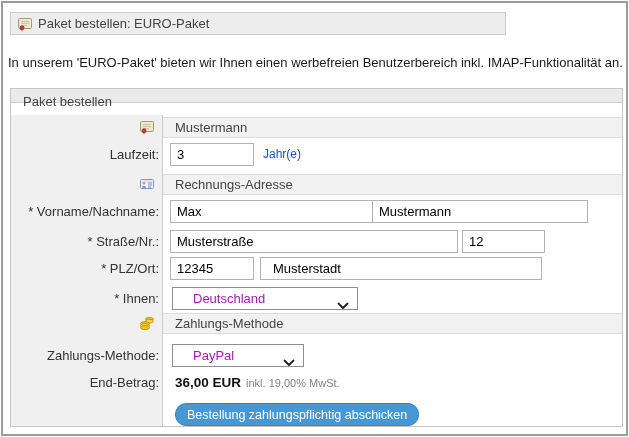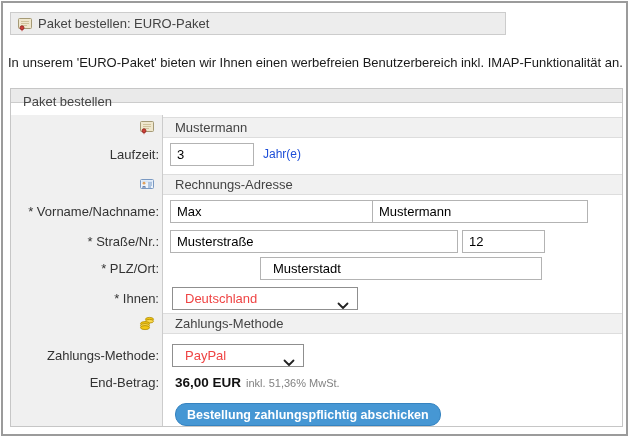--- a/index.html
+++ b/index.html
@@ -56,29 +56,29 @@
     position: absolute; left: 0; width: 148px; text-align: right;
     font-size: 13px; color: #333; white-space: nowrap;
   }
   .tinput {
     position: absolute; height: 23px; border: 1px solid #b3b3b3; background: #fff;
     font-family: inherit; font-size: 13px; color: #000; padding: 0 6px; outline: none;
   }
   .suffix { position: absolute; font-size: 12px; color: #1d4ed8; }
   .selectbox {
     position: absolute; height: 23px; border: 1px solid #8f8f8f; background: #fff;
-    font-size: 13px; color: #ef4444; line-height: 21px; padding: 0 12px; cursor: default;
+    font-size: 13px; color: #a21caf; line-height: 21px; padding: 0 20px; cursor: default;
   }
   .selectbox .chev { position: absolute; right: 8px; top: 7px; width: 12px; height: 8px; }
   .amount { font-weight: bold; font-size: 13.5px; color: #111; }
   .taxnote { font-size: 11px; color: #828282; margin-left: 5px; }
   .submit {
     position: absolute; height: 23px; padding: 0 11px;
     background: #4697d4; border: 1px solid #3583c0; border-radius: 11px;
-    color: #fff; font-family: inherit; font-size: 12.5px; font-weight: bold;
+    color: #fff; font-family: inherit; font-size: 12.5px; font-weight: normal;
     white-space: nowrap; cursor: pointer;
   }
 </style>
 </head>
 <body>
 
 <div id="frame">
 
   <div class="titlebar">
     <span class="ticon">
@@ -137,20 +137,21 @@
 
       <div class="flabel" style="top:89px">* Vorname/Nachname:</div>
       <input class="tinput" style="left: 159px; top: 85px; width: 232px;" value="Max">
       <input class="tinput" style="left: 361px; top: 85px; width: 216px;" value="Mustermann">
 
       <div class="flabel" style="top:119px">* Straße/Nr.:</div>
       <input class="tinput" style="left: 159px; top: 115px; width: 288px;" value="Musterstraße">
       <input class="tinput" style="left: 451px; top: 115px; width: 83px;" value="12">
 
       <div class="flabel" style="top:146px">* PLZ/Ort:</div>
+      <input class="tinput" style="left: 159px; top: 142px; width: 84px;" value="12345">
       <input class="tinput" style="left: 249px; top: 142px; width: 282px; padding-left: 12px;" value="Musterstadt">
 
       <div class="flabel" style="top:176px">* Ihnen:</div>
       <div class="selectbox" style="left:161px; top:172px; width:186px">
         <span>Deutschland</span>
         <span class="chev">
           <svg viewBox="0 0 12 8" width="12" height="8">
               <path d="M1.5,1.5 L6,6 L10.5,1.5" fill="none" stroke="#222" stroke-width="1.8" stroke-linecap="round" stroke-linejoin="round"></path>
             </svg>
         </span>
@@ -174,19 +175,19 @@
         <span>PayPal</span>
         <span class="chev">
           <svg viewBox="0 0 12 8" width="12" height="8">
               <path d="M1.5,1.5 L6,6 L10.5,1.5" fill="none" stroke="#222" stroke-width="1.8" stroke-linecap="round" stroke-linejoin="round"></path>
             </svg>
         </span>
       </div>
 
       <div class="flabel" style="top:260px">End-Betrag:</div>
       <div style="position:absolute; left:164px; top:258px">
-        <span class="amount">36,00 EUR</span><span class="taxnote">inkl. 51,36% MwSt.</span>
+        <span class="amount">36,00 EUR</span><span class="taxnote">inkl. 19,00% MwSt.</span>
       </div>
 
       <button class="submit" style="left:164px; top:288px">Bestellung zahlungspflichtig abschicken</button>
     </div>
   </div>
 </div>
 
 </body></html>

